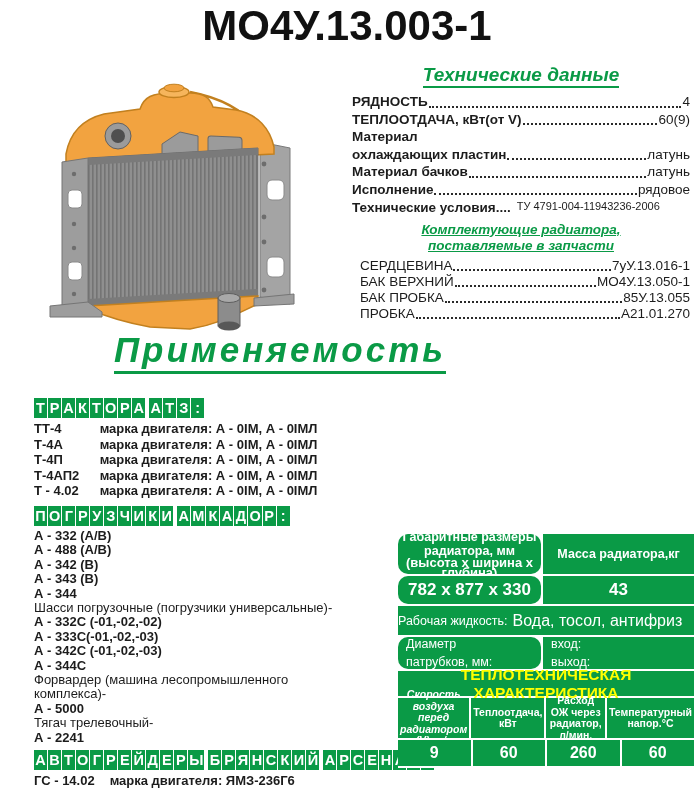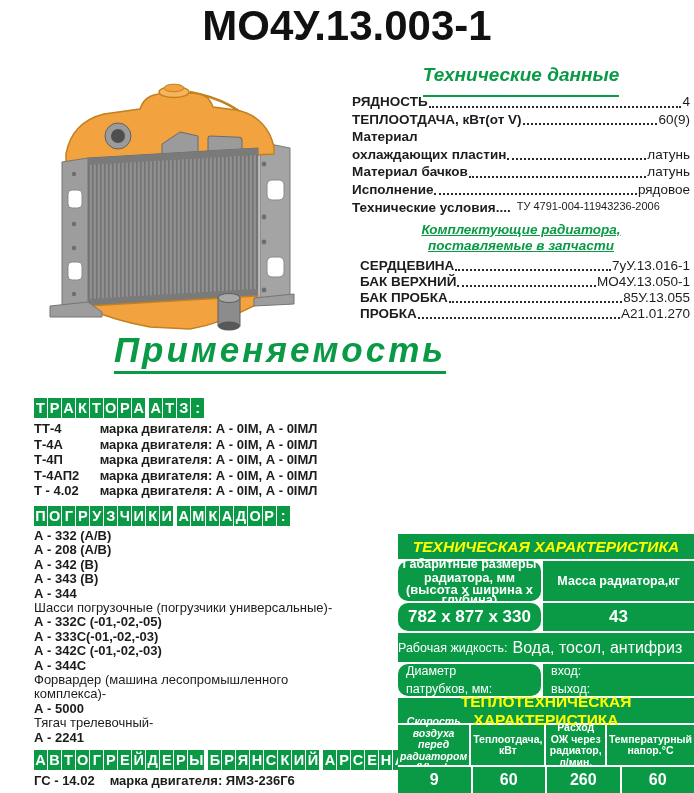--- a/index.html
+++ b/index.html
@@ -16,31 +16,31 @@
   .title{position:absolute;top:2px;left:0;width:100%;text-align:center;
          font-size:42px;font-weight:bold;letter-spacing:0px;color:#111;}
 
   
   .radiator{position:absolute;left:22px;top:52px;width:315px;height:285px;}
 
   
   .techcol{position:absolute;left:352px;top:64px;width:338px;}
   .tech-heading{display:block;text-align:center;font-size:19px;font-weight:bold;
     font-style:italic;color:var(--green);margin-bottom:7px;}
-  .tech-heading span{border-bottom:2px solid var(--green);padding-bottom:10px;}
+  .tech-heading span{border-bottom:2px solid var(--green);padding-bottom:1px;}
   .spec-row{display:flex;align-items:flex-end;font-size:13.5px;line-height:17.5px;}
   .spec-row .lbl{font-weight:bold;white-space:nowrap;}
   .spec-row .leader{flex:1;border-bottom:2px dotted #2a2a2a;margin:0 1px 3px 1px;min-width:8px;}
   .spec-row .val{white-space:nowrap;}
   .spec-row .val.small{font-size:11px;margin-left:6px;margin-bottom:1px;}
   .parts-heading{margin-top:5px;margin-bottom:4px;text-align:center;font-size:13.5px;
     font-weight:bold;font-style:italic;color:var(--green);line-height:16px;}
   .parts-heading div{text-decoration:underline;}
   .part-row{display:flex;align-items:flex-end;font-size:13.5px;line-height:16px;padding-left:8px;}
-  .part-row .lbl{font-weight:bold;white-space:nowrap;}
+  .part-row .lbl{font-weight:normal;white-space:nowrap;}
   .part-row .leader{flex:1;border-bottom:2px dotted #2a2a2a;margin:0 1px 3px 1px;}
   .part-row .val{white-space:nowrap;}
 
   
   .apps-heading{position:absolute;top:330px;left:0;width:560px;text-align:center;}
   .apps-heading span{font-size:35px;font-weight:bold;font-style:italic;color:var(--green);
     letter-spacing:3px;border-bottom:3px solid var(--green);padding-bottom:2px;}
   .appscol{position:absolute;left:34px;top:398px;width:350px;}
   .tile-header{margin-bottom:3px;white-space:nowrap;}
   .tile{display:inline-block;background:var(--green);color:#fff;font-weight:bold;
@@ -229,26 +229,26 @@
       <span class="model">Т - 4.02</span>
       <span>марка двигателя: А - 0IМ,  А - 0IМЛ</span>
     </div>
 
     <div class="sect-gap"></div>
 
     <div class="tile-header"><span class="tile">П</span><span class="tile">О</span><span class="tile">Г</span><span class="tile">Р</span><span class="tile">У</span><span class="tile">З</span><span class="tile">Ч</span><span class="tile">И</span><span class="tile">К</span><span class="tile">И</span><span class="tile-gap"></span><span class="tile">А</span><span class="tile">М</span><span class="tile">К</span><span class="tile">А</span><span class="tile">Д</span><span class="tile">О</span><span class="tile">Р</span><span class="tile">:</span></div>
 
     <div class="amk-list">
       <div class="amk-item b">А - 332 (А/В)</div>
-      <div class="amk-item b">А - 208 (А/В)</div>
+      <div class="amk-item b">А - 488 (А/В)</div>
       <div class="amk-item b">А - 342 (В)</div>
       <div class="amk-item b">А - 343 (В)</div>
       <div class="amk-item b">А - 344</div>
       <div class="amk-item">Шасси погрузочные (погрузчики универсальные)-</div>
-      <div class="amk-item b">А - 332С (-01,-02,-05)</div>
+      <div class="amk-item b">А - 332С (-01,-02,-02)</div>
       <div class="amk-item b">А - 333С(-01,-02,-03)</div>
       <div class="amk-item b">А - 342С (-01,-02,-03)</div>
       <div class="amk-item b">А - 344С</div>
       <div class="amk-item">Форвардер (машина  лесопромышленного</div>
       <div class="amk-item">комплекса)-</div>
       <div class="amk-item b">А - 5000</div>
       <div class="amk-item">Тягач трелевочный-</div>
       <div class="amk-item b">А - 2241</div>
     </div>
 
@@ -257,23 +257,20 @@
     <div class="tile-header"><span class="tile">А</span><span class="tile">В</span><span class="tile">Т</span><span class="tile">О</span><span class="tile">Г</span><span class="tile">Р</span><span class="tile">Е</span><span class="tile">Й</span><span class="tile">Д</span><span class="tile">Е</span><span class="tile">Р</span><span class="tile">Ы</span><span class="tile-gap"></span><span class="tile">Б</span><span class="tile">Р</span><span class="tile">Я</span><span class="tile">Н</span><span class="tile">С</span><span class="tile">К</span><span class="tile">И</span><span class="tile">Й</span><span class="tile-gap"></span><span class="tile">А</span><span class="tile">Р</span><span class="tile">С</span><span class="tile">Е</span><span class="tile">Н</span><span class="tile">А</span><span class="tile">Л</span><span class="tile">:</span></div>
 
     <div class="tractor-row">
       <span class="model" style="min-width:72px;">ГС - 14.02</span>
       <span>марка двигателя: ЯМЗ-236Г6</span>
     </div>
   </div>
 
   <div class="gtable">
 
-    <div class="grow">
-      <div class="gcell t-title it">ТЕХНИЧЕСКАЯ ХАРАКТЕРИСТИКА</div>
-    </div>
 
     <div class="grow">
       <div class="gcell hdr2 w48">
         <span>Габаритные  размеры радиатора, мм</span>
         <span class="note">(высота х ширина х глубина)</span>
       </div>
       <div class="gcell hdr2 wrest">
         <span>Масса радиатора,кг</span>
       </div>
     </div>

